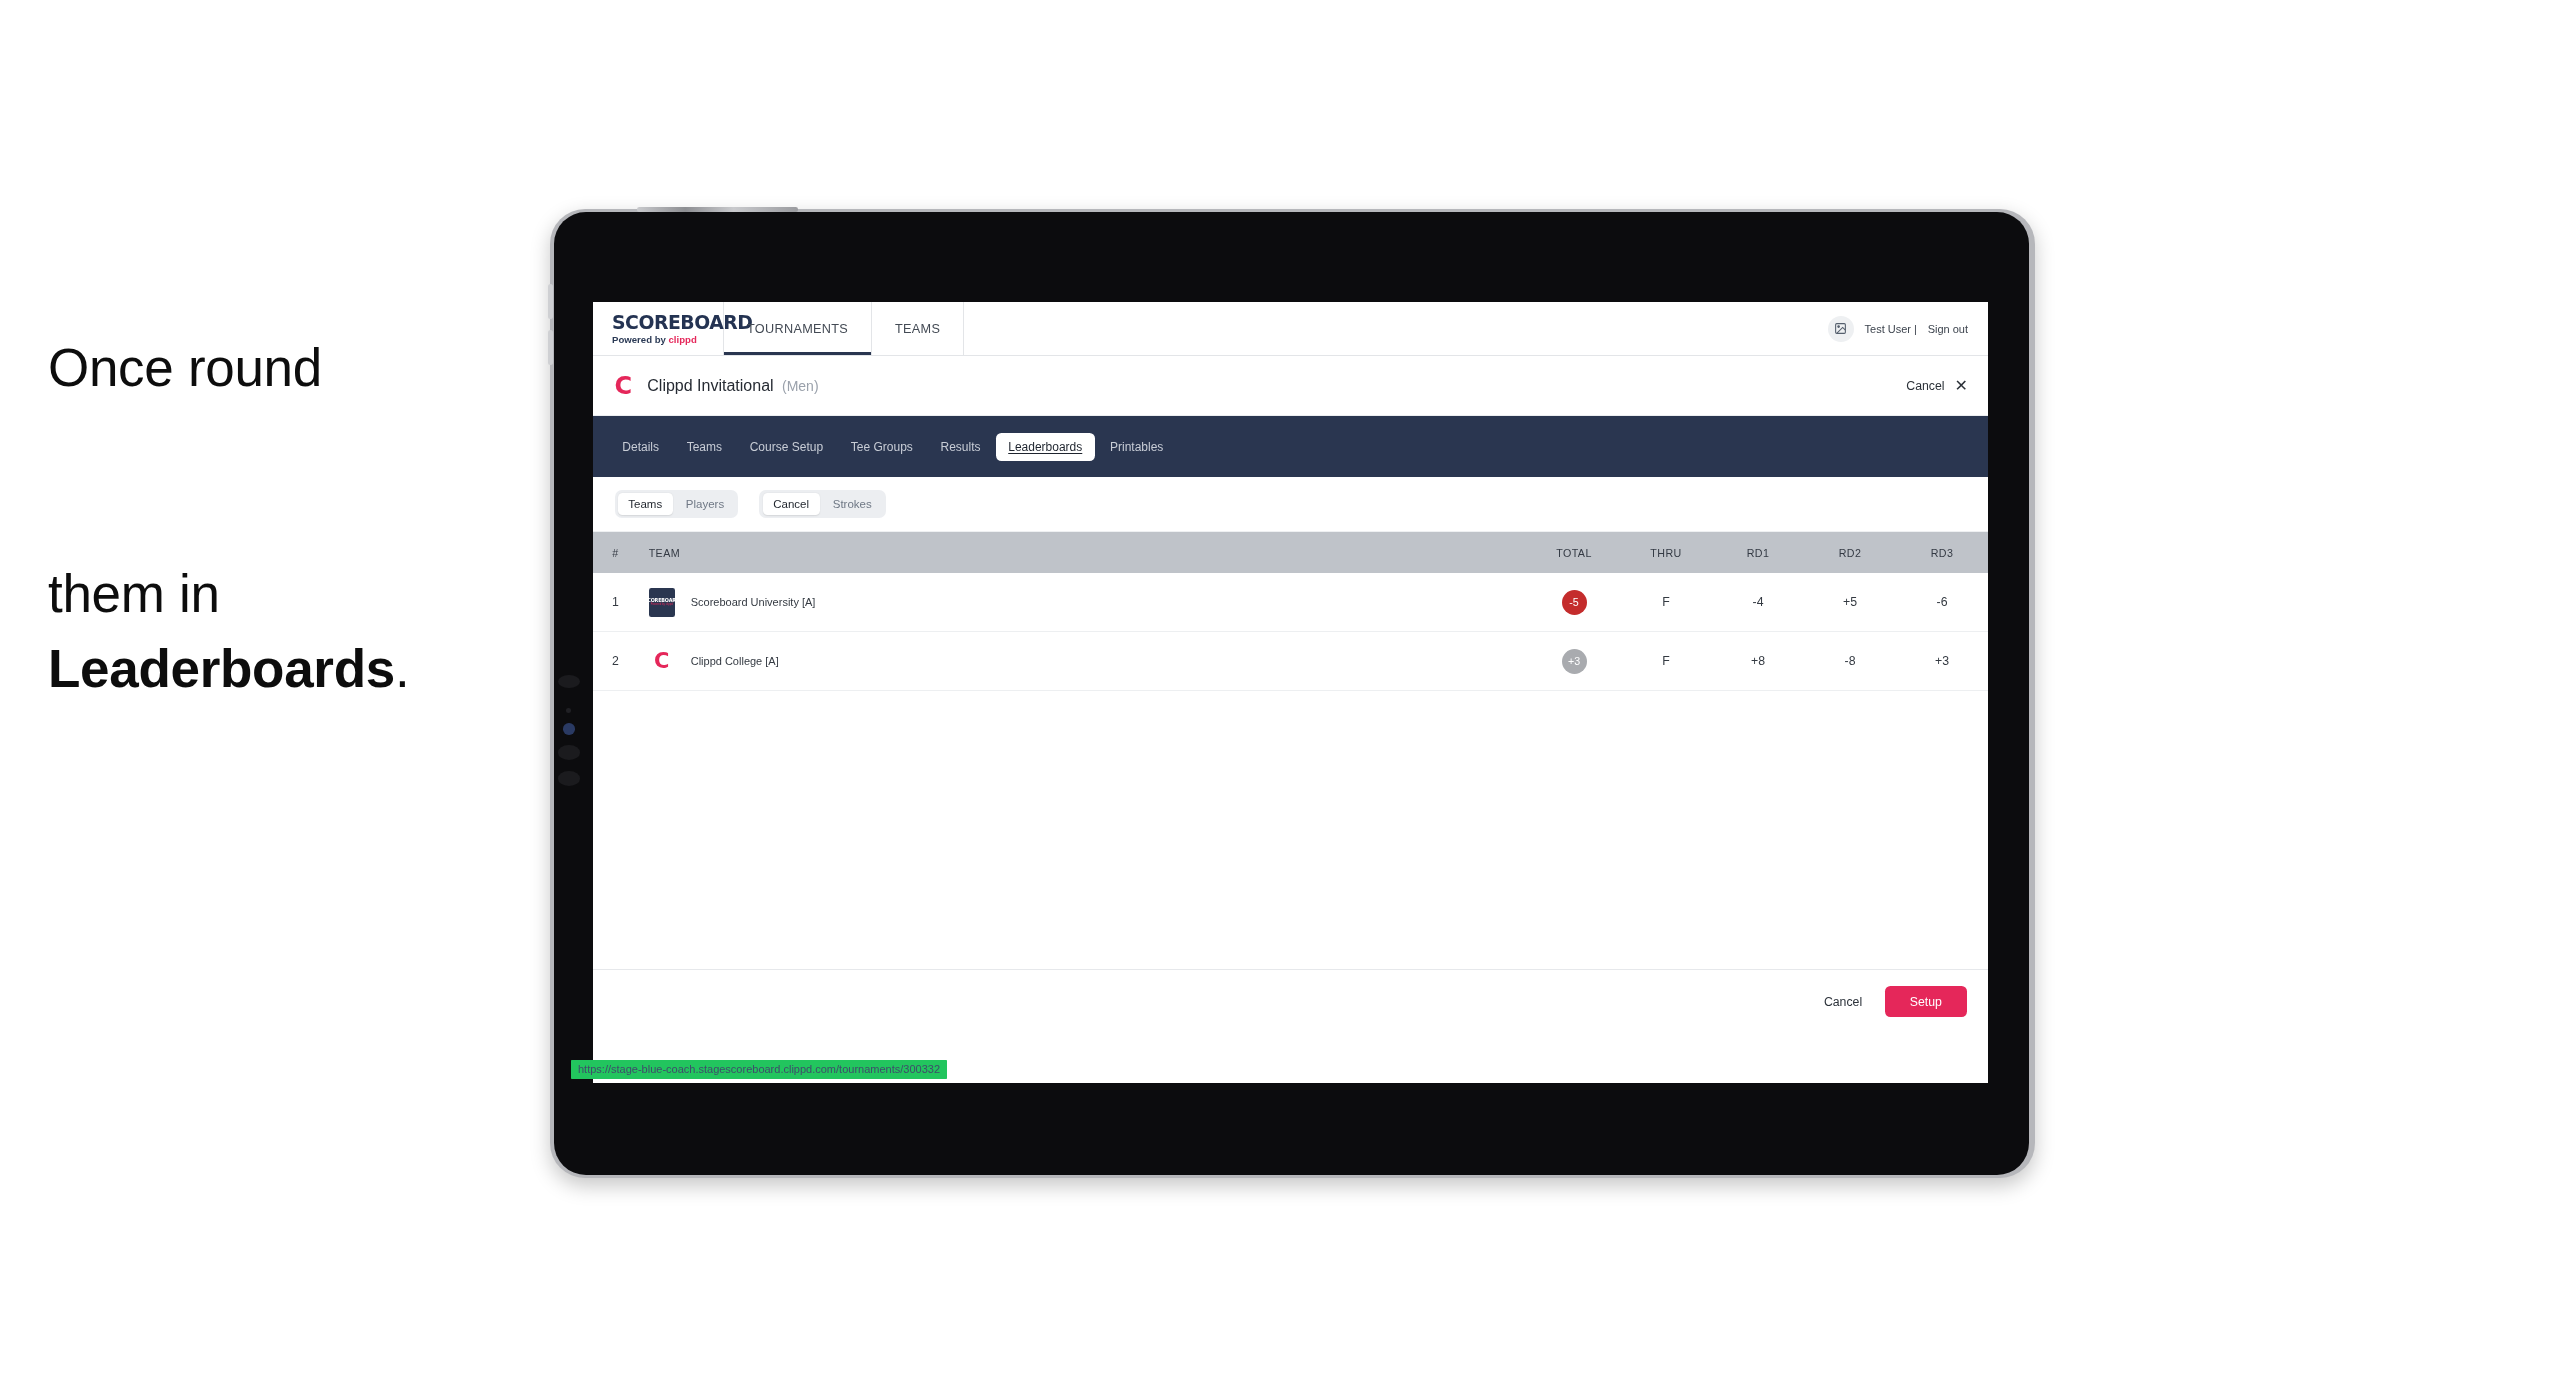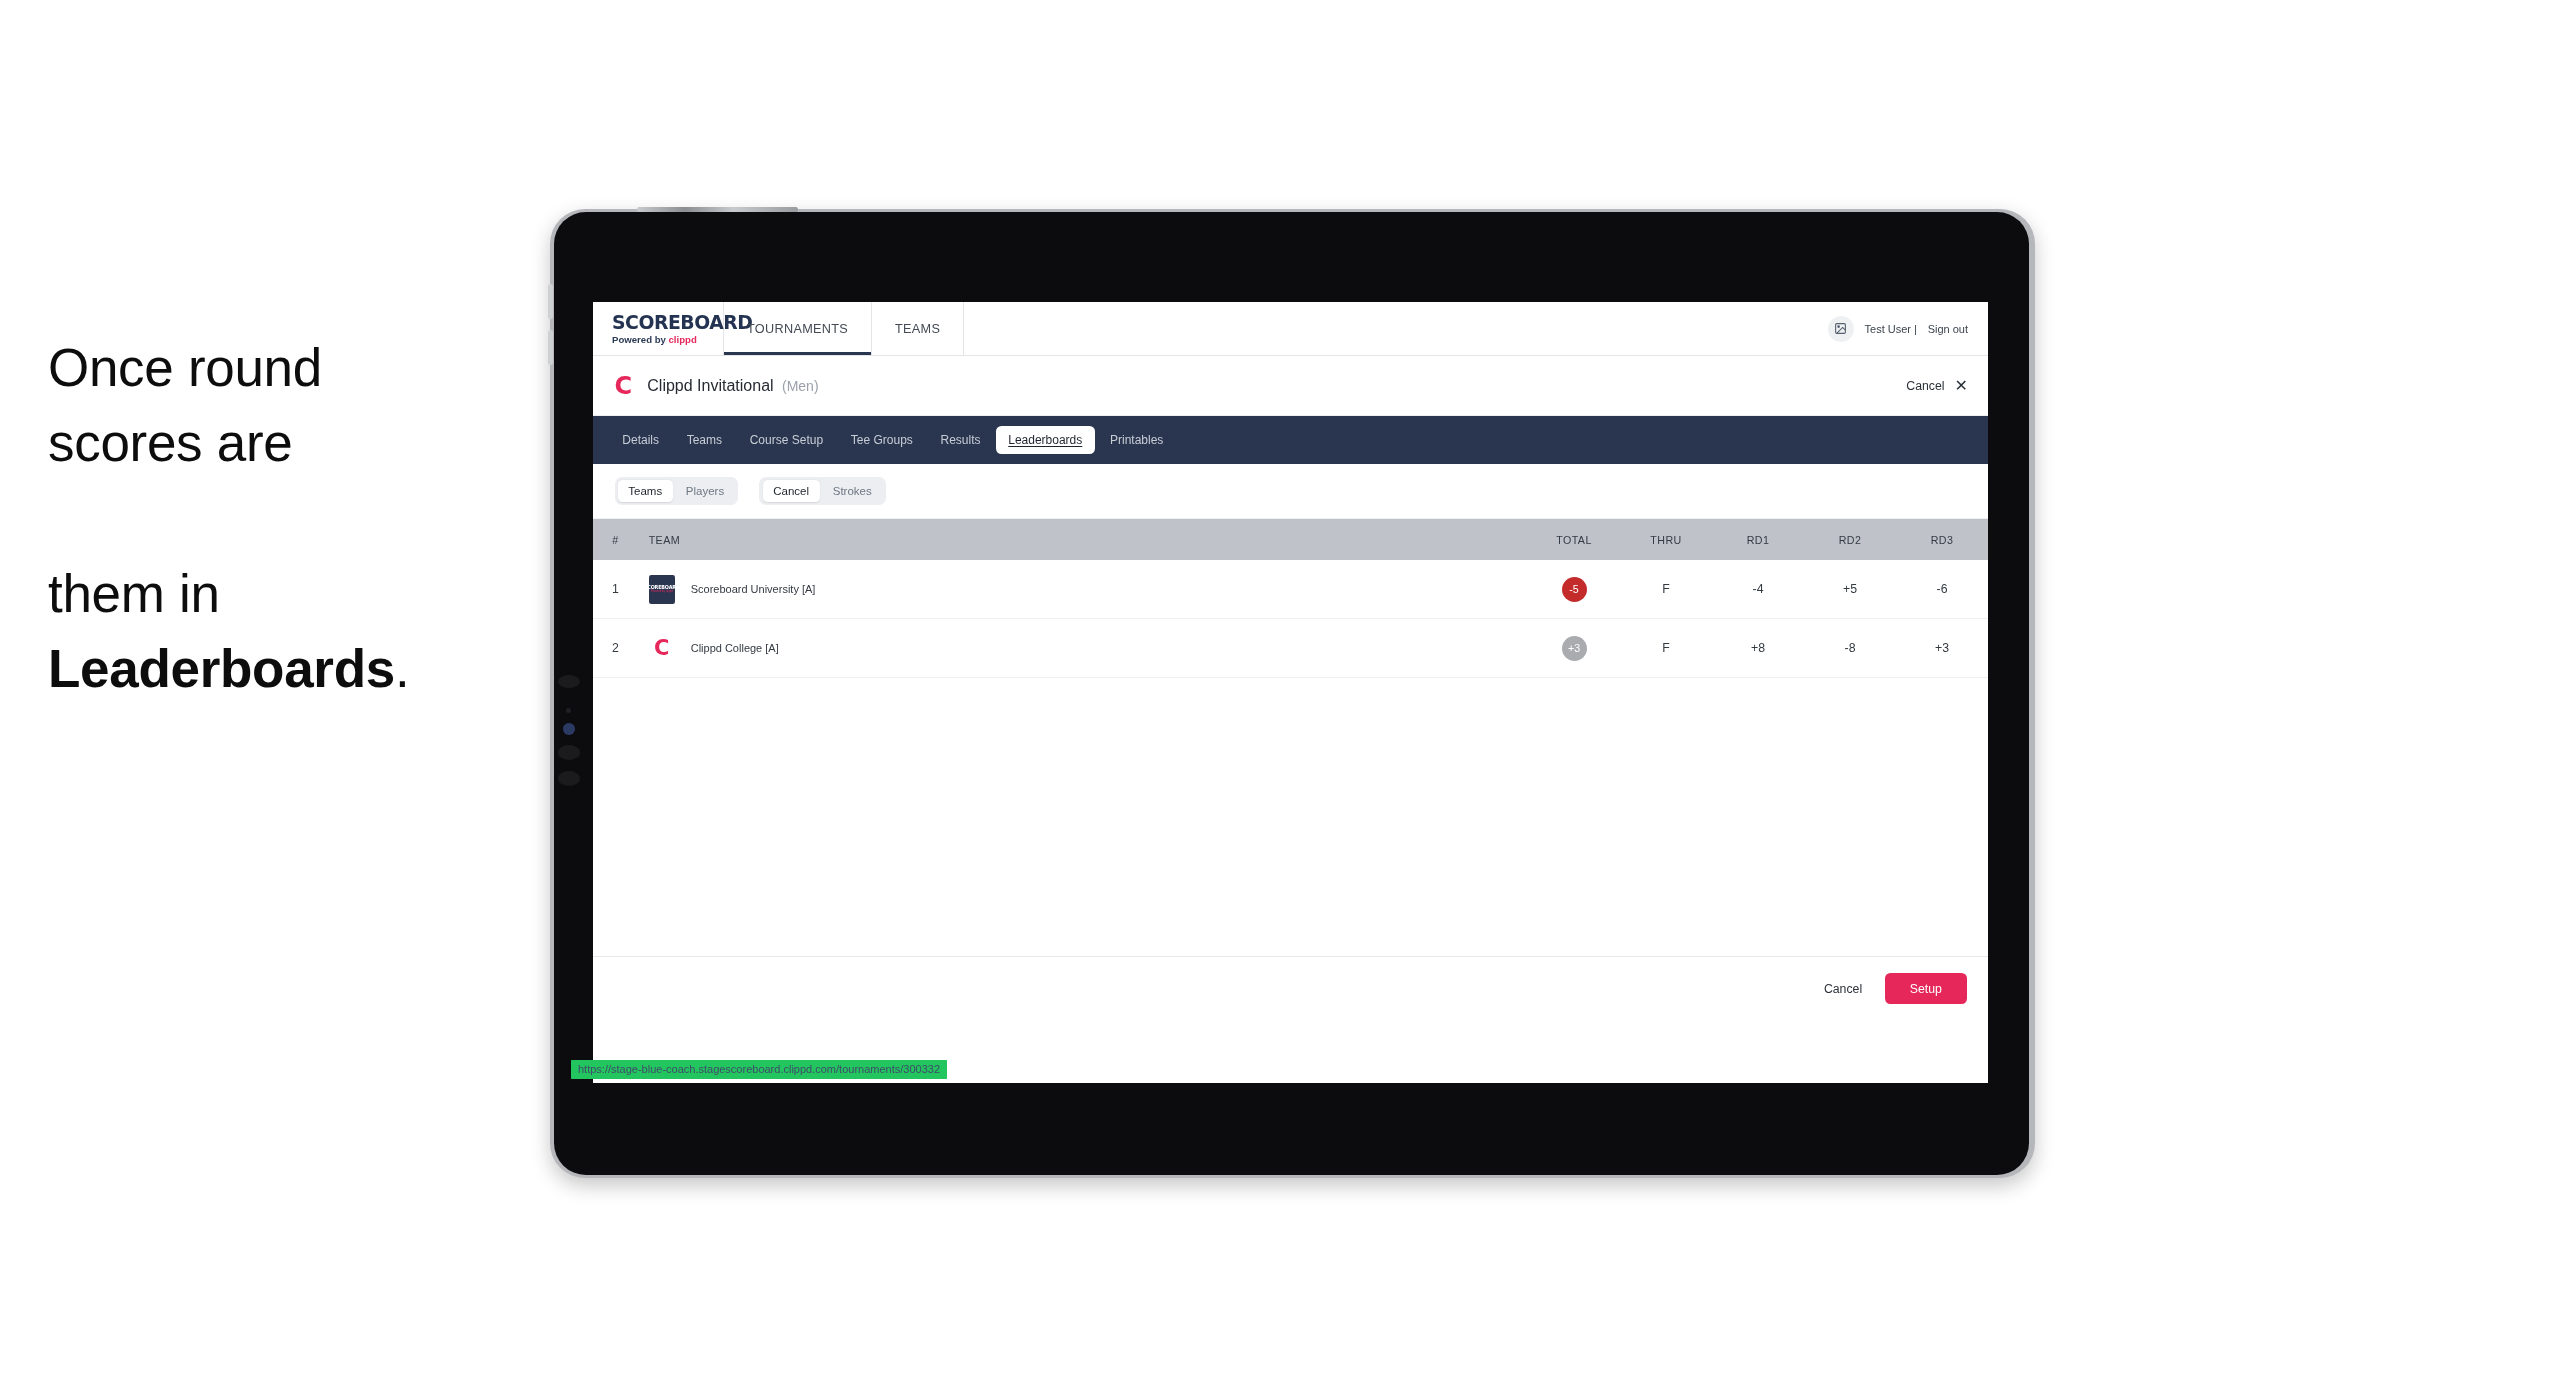--- a/index.html
+++ b/index.html
@@ -190,21 +190,21 @@
     align-items: center;
     gap: 10px;
     font-size: 12.3px;
     color: #2b3138;
     cursor: pointer;
   }
   .x-glyph { font-size: 16px; line-height: 1; }
 
   
   .section-tabs {
-    height: 48px;
+    height: 61px;
     background: #2a3650;
     display: flex;
     align-items: center;
     padding: 0 17px;
     gap: 3.1px;
   }
   .sec-tab {
     font-size: 12px;
     color: #c8cdd6;
     padding: 7px 12.3px;
@@ -370,21 +370,21 @@
     border-radius: 0.8px;
   }
 </style>
 </head>
 <body>
 
 <div id="stage">
 
   <div class="caption">
     <span>Once round</span><br>
-    <span>scores are</span><br>
+    <br>
     <br>
     <span>them in </span><b>Leaderboards</b><span>.</span>
   </div>
 
   <div class="tablet-outer"></div>
   <div class="tablet-body"></div>
   <div class="tablet-topstrip"></div>
   <div class="side-btn vol-a"></div>
   <div class="side-btn vol-b"></div>
   <div class="dot d1"></div>

